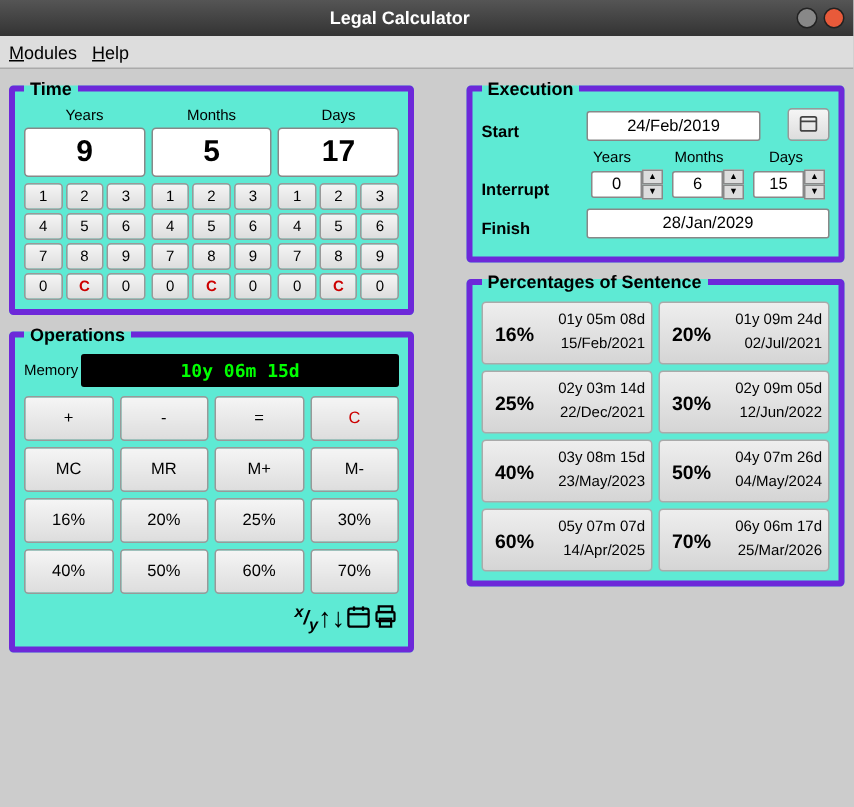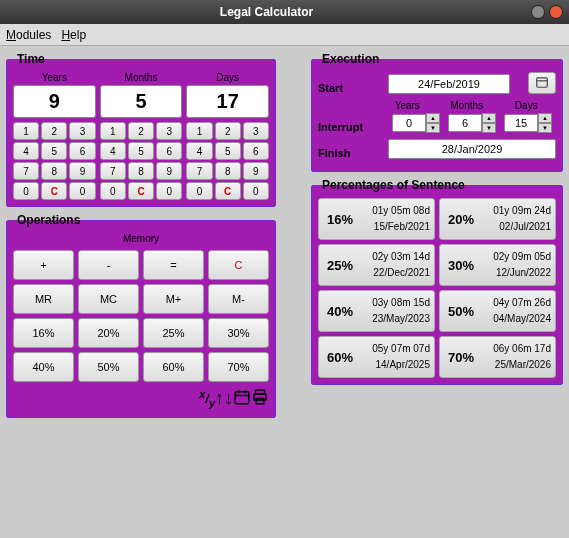--- a/index.html
+++ b/index.html
@@ -7,31 +7,31 @@
 .titlebar { background: linear-gradient(#555,#333); color: #fff; height: 24px; display: flex; align-items: center; padding: 0 6px; font-size: 12px; font-weight: bold; }
 .titlebar .title { flex: 1; text-align: center; }
 .titlebar .wbtn { width: 14px; height: 14px; border-radius: 50%; margin-left: 4px; border: 1px solid #222; }
 .wmin { background: #888; } .wclose { background: #e85a3a; }
 .menubar { background: #ddd; height: 22px; display: flex; align-items: center; padding: 0 6px; font-size: 12px; border-bottom: 1px solid #aaa; }
 .menubar span { margin-right: 10px; }
 .menubar u { text-decoration: underline; }
 .main { display: flex; gap: 8px; padding: 6px; }
 .col { display: flex; flex-direction: column; gap: 6px; }
 .left { width: 270px; } .right { flex: 1; padding-left: 27px; }
-fieldset { border: 1px solid #6d28d9; border-radius: 3px; padding: 6px; background: #a21caf; }
+fieldset { border: 4px solid #6d28d9; border-radius: 3px; padding: 6px; background: #5eead4; }
 legend { font-size: 12px; font-weight: bold; padding: 0 4px; }
 .time-top { display: flex; gap: 4px; margin-bottom: 4px; }
 .tcol { flex: 1; text-align: center; }
 .tlbl { font-size: 10px; margin-bottom: 2px; }
 .tval { background: #fff; border: 1px solid #888; border-radius: 3px; font-size: 20px; font-weight: bold; padding: 4px 0; }
 .numgrid { display: flex; gap: 4px; }
 .ngcol { flex: 1; display: grid; grid-template-columns: repeat(3,1fr); gap: 2px; }
 .nbtn { background: linear-gradient(#f5f5f5,#ddd); border: 1px solid #999; border-radius: 3px; font-size: 10px; height: 18px; cursor: pointer; }
 .nbtn.c { color: #c00; font-weight: bold; }
-.memrow { display: flex; align-items: center; gap: 2px; margin-bottom: 6px; flex-direction: column; }
+.memrow { display: flex; align-items: center; gap: 2px; margin-bottom: 6px; }
 .memlbl { font-size: 10px; }
 .memdisp { flex: 1; background: #000; color: #0f0; font-family: monospace; font-weight: bold; text-align: center; padding: 4px; font-size: 12px; border-radius: 2px; }
 .opgrid { display: grid; grid-template-columns: repeat(4,1fr); gap: 4px; }
 .obtn { background: linear-gradient(#f5f5f5,#ddd); border: 1px solid #999; border-radius: 3px; font-size: 11px; height: 30px; cursor: pointer; }
 .obtn.red { color: #c00; }
 .iconrow { display: flex; justify-content: flex-end; margin-top: 6px; font-size: 18px; font-weight: bold; }
 .iconrow span { cursor: pointer; }
 .execrow { display: flex; align-items: flex-end; gap: 18px; margin-bottom: 6px; font-size: 11px; }
 .execrow .lbl { width: 52px; font-weight: bold; }
 .txtfield { flex: 1; background: #fff; border: 1px solid #888; border-radius: 2px; padding: 3px 6px; font-size: 11px; text-align: center; }
@@ -124,28 +124,29 @@
             <button class="nbtn c">C</button>
             <button class="nbtn">0</button>
           </div>
         </div>
     </fieldset>
 
     <fieldset>
       <legend>Operations</legend>
       <div class="memrow">
         <span class="memlbl">Memory</span>
+        <div class="memdisp">10y 06m 15d</div>
       </div>
       <div class="opgrid" id="opgrid">
           <button class="obtn">+</button>
           <button class="obtn">-</button>
           <button class="obtn">=</button>
           <button class="obtn red">C</button>
+          <button class="obtn">MC</button>
           <button class="obtn">MR</button>
-          <button class="obtn">MC</button>
           <button class="obtn">M+</button>
           <button class="obtn">M-</button>
           <button class="obtn">16%</button>
           <button class="obtn">20%</button>
           <button class="obtn">25%</button>
           <button class="obtn">30%</button>
           <button class="obtn">40%</button>
           <button class="obtn">50%</button>
           <button class="obtn">60%</button>
           <button class="obtn">70%</button>

